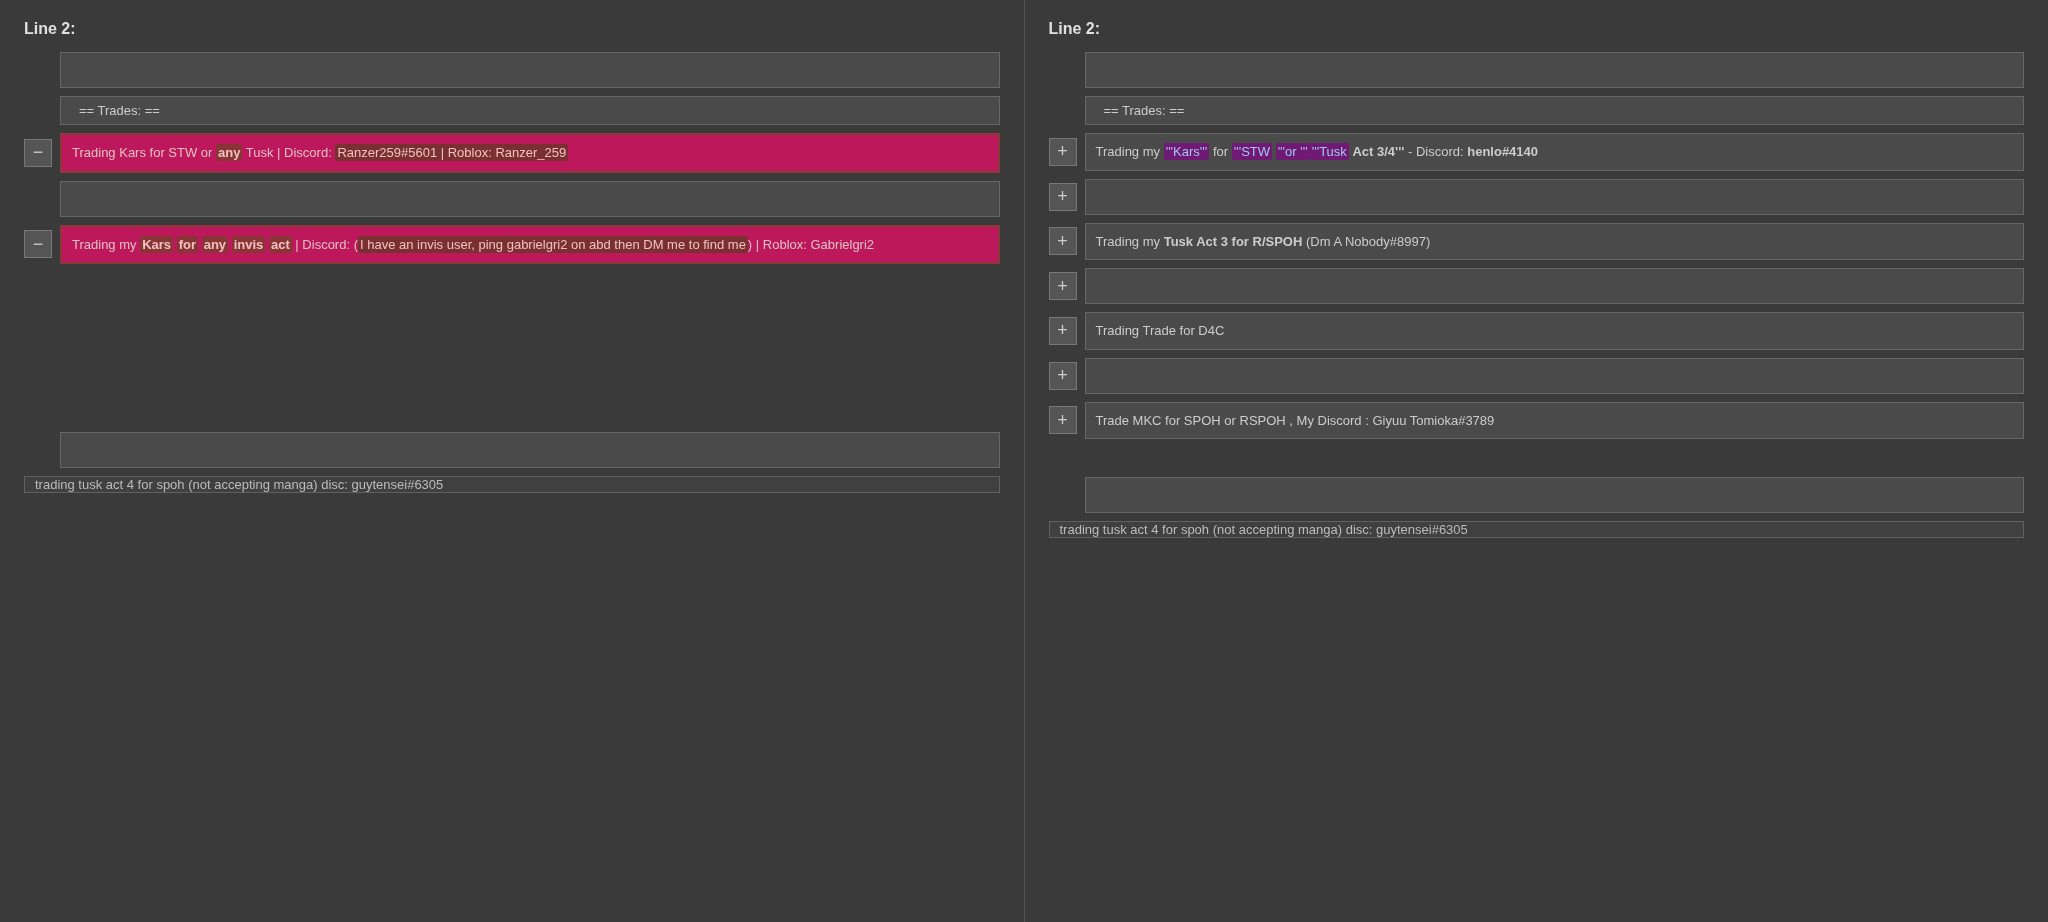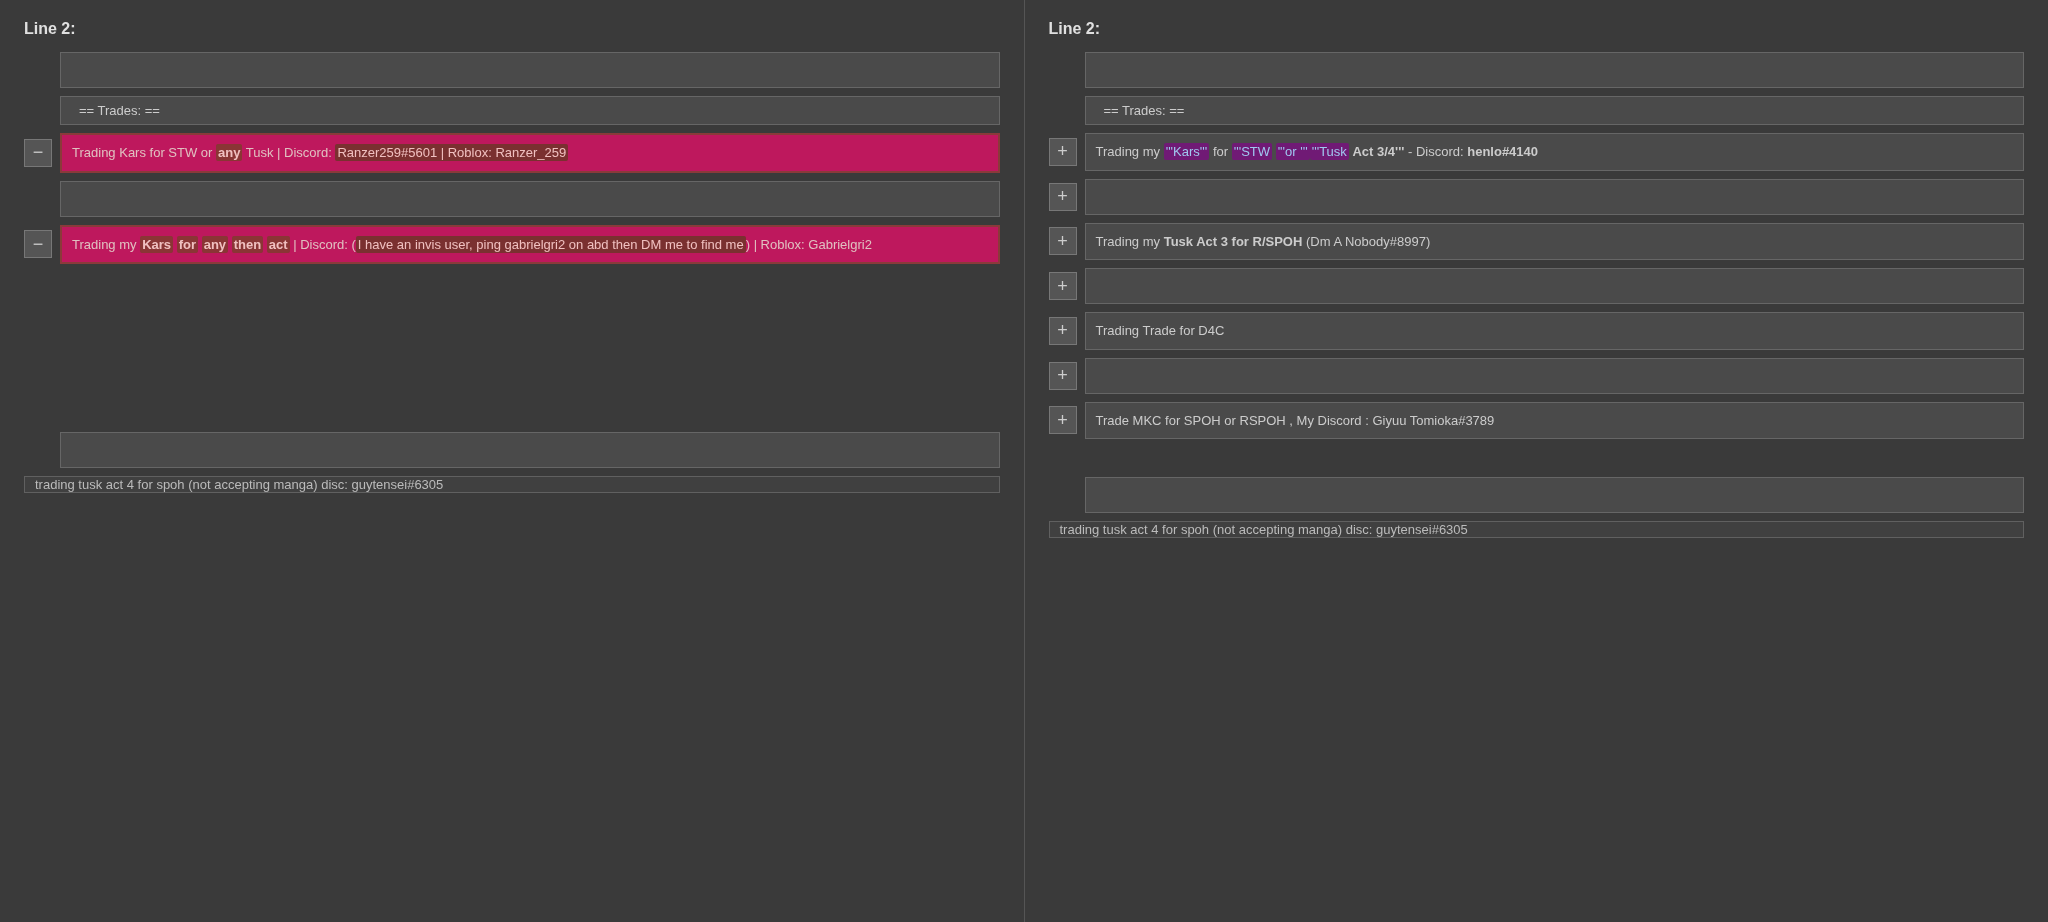--- a/index.html
+++ b/index.html
@@ -145,21 +145,21 @@
     </div>
 
     <div class="no-btn-row">
       <div class="spacer-btn"></div>
       <div class="empty-box"></div>
     </div>
 
     <div class="row">
       <div class="row-btn">−</div>
       <div class="entry-box highlighted">
-        Trading my <span class="highlight-word">Kars</span> <span class="highlight-word">for</span> <span class="highlight-word">any</span> <span class="highlight-word">then</span> <span class="highlight-word">act</span> | Discord: (<span class="highlight-phrase">I have an invis user, ping gabrielgri2 on abd then DM me to find me</span>) | Roblox: Gabrielgri2
+        Trading my <span class="highlight-word">Kars</span> <span class="highlight-word">for</span> <span class="highlight-word">any</span> <span class="highlight-word">invis</span> <span class="highlight-word">act</span> | Discord: (<span class="highlight-phrase">I have an invis user, ping gabrielgri2 on abd then DM me to find me</span>) | Roblox: Gabrielgri2
       </div>
     </div>
 
     <div style="flex:1; min-height: 160px;"></div>
 
     <div class="no-btn-row" style="margin-top: auto;">
       <div class="spacer-btn"></div>
       <div class="empty-box"></div>
     </div>
 

